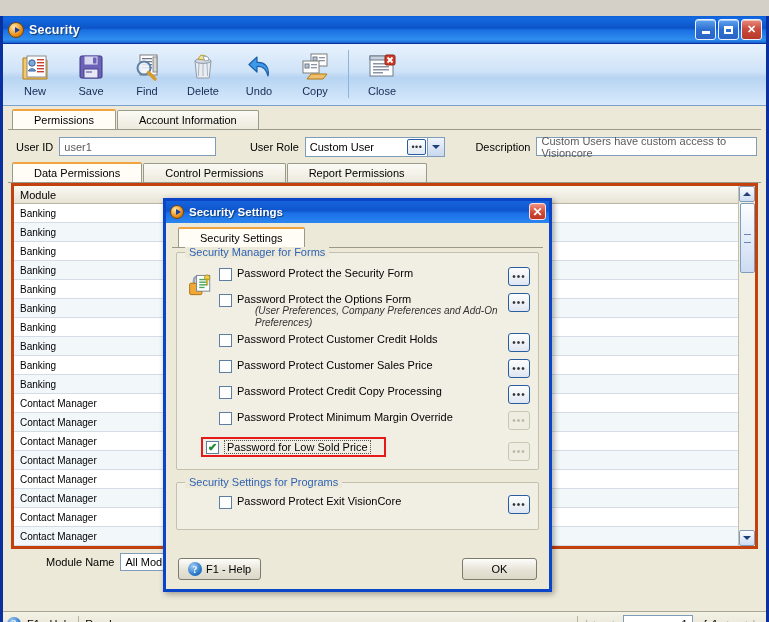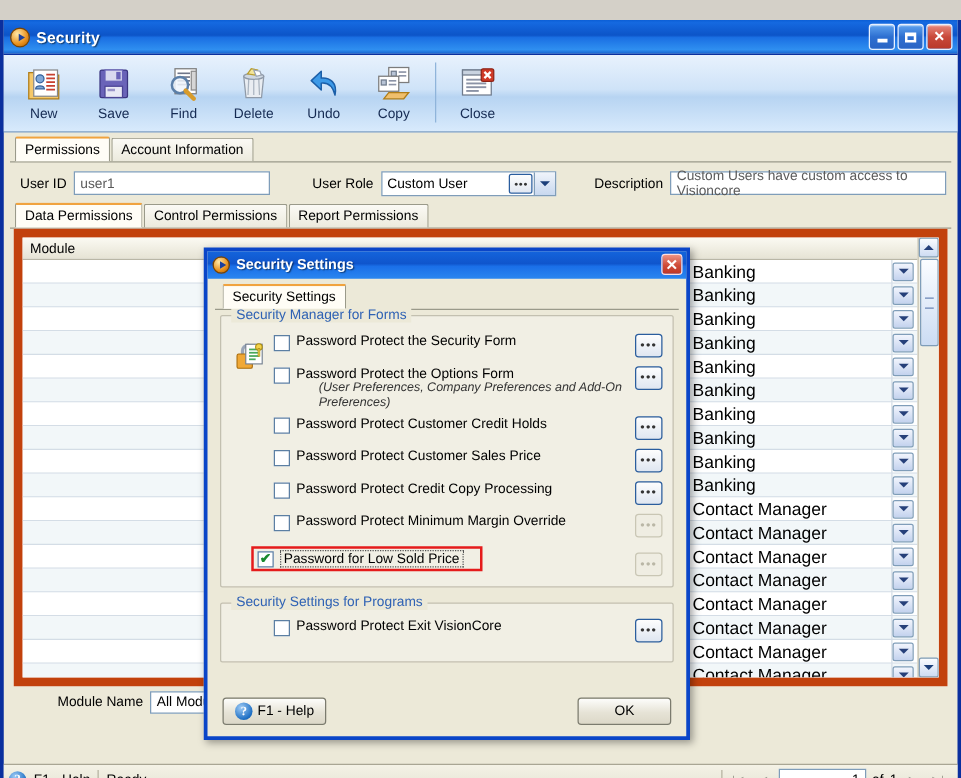--- a/index.html
+++ b/index.html
@@ -83,21 +83,21 @@
   .tb-ico { width: 32px; height: 31px; position: relative; }
   .tb-lbl { font-size: 11px; color: #152a52; margin-top: 2px; white-space: nowrap; }
   .tb-sep { width:1px; height:48px; background:#8fb4da; margin:2px 5px 0 5px; }
 
   
   #client { position: relative; padding: 4px 5px 0 5px; height: calc(100% - 28px - 62px); }
 
   .tabstrip { display: flex; align-items: flex-end; height: 20px; padding-left: 4px;
      border-bottom: 1px solid #9a9a8a; }
   .tab {
-    height: 19px; padding: 0 7px; display:flex; align-items:center;
+    height: 19px; padding: 0 21px; display:flex; align-items:center;
     background: linear-gradient(to bottom,#fbfaf5,#eceadd);
     border: 1px solid #9a9a8a; border-bottom: none;
     font-size: 11px; color: #000; margin-right: 1px;
     border-radius: 2px 2px 0 0;
   }
   .tab.sel {
     background: #fffdf6; height: 20px;
     border-top: 2px solid #f0a33f;
     position: relative; z-index: 2;
   }
@@ -126,35 +126,35 @@
     display:flex; align-items:center; justify-content:center;
   }
   .caret { width:0;height:0;border-left:4px solid transparent;border-right:4px solid transparent;border-top:4px solid #1c3f7a; }
 
   
   #subtabs { display:flex; align-items:flex-end; height:19px; padding-left:4px; margin-top:6px;
      border-bottom: 1px solid #9a9a8a;}
 
   
   #grid-wrap {
-    margin: 0 3px; height: 366px; border: 7px solid #c2410c; background:#fff;
+    margin: 0 3px; height: 366px; border: 3px solid #c2410c; background:#fff;
     display: flex; position: relative; overflow: hidden;
   }
   #grid { flex:1; display:flex; flex-direction:column; }
   .grid-head {
     height: 18px; background: linear-gradient(to bottom,#fbfaf3,#e6e3d4);
     border-bottom:1px solid #b9b6a6; display:flex; align-items:center;
     font-size:11px; padding-left:6px; color:#000; flex:0 0 auto;
   }
   .grid-body { flex:1; overflow:hidden; }
   .grow {
     height: 19px; display:flex; align-items:center;
     border-bottom: 1px solid #d4dde6;
-    font-size: 14px; padding-left: 6px; background:#fff;
-    justify-content: flex-end;
+    font-size: 10px; padding-left: 6px; background:#fff;
+    justify-content: flex-start;
   }
   .grow:nth-child(even){ background:#f2f7f9; }
   .grow .cell-mod { width:160px; border-right:1px solid #d4dde6; height:19px; display:flex; align-items:center;}
   .dd-btn {
     width:17px; height:15px; margin-right:3px; border:1px solid #7f9db9; border-radius:2px;
     background: linear-gradient(to bottom,#f2f5fd,#c3d2ee);
     display:flex; align-items:center; justify-content:center; flex:0 0 auto;
   }
   .dd-btn .caret { border-top-color:#26407a; }
   

